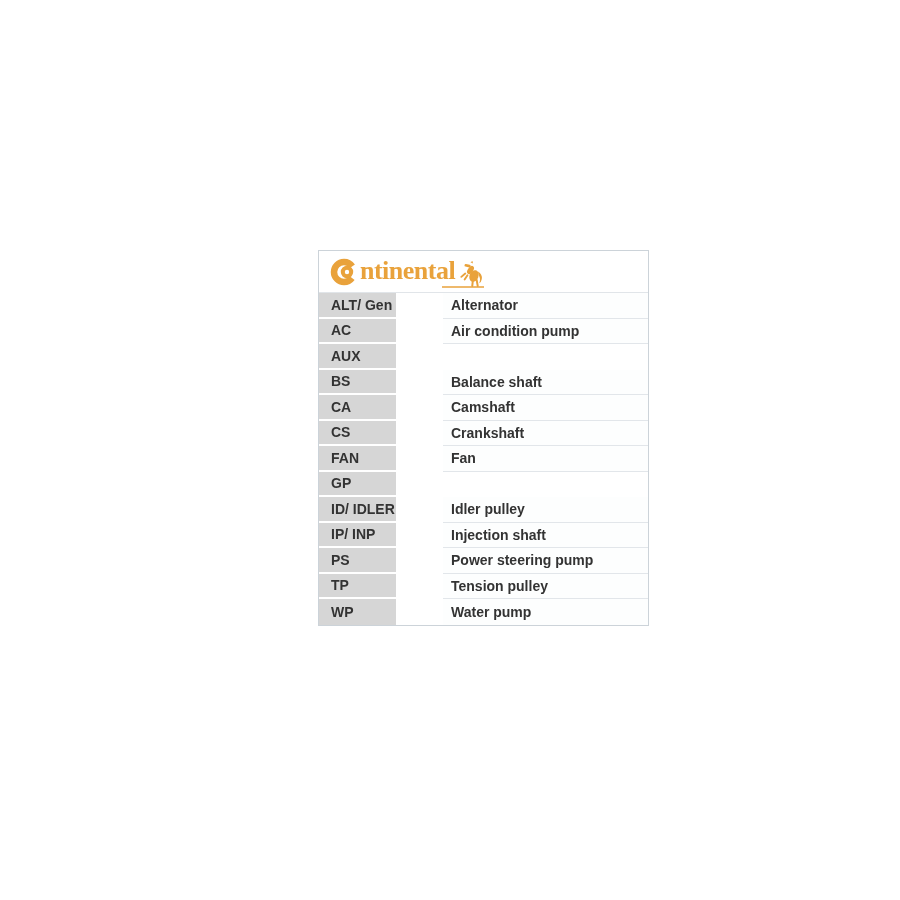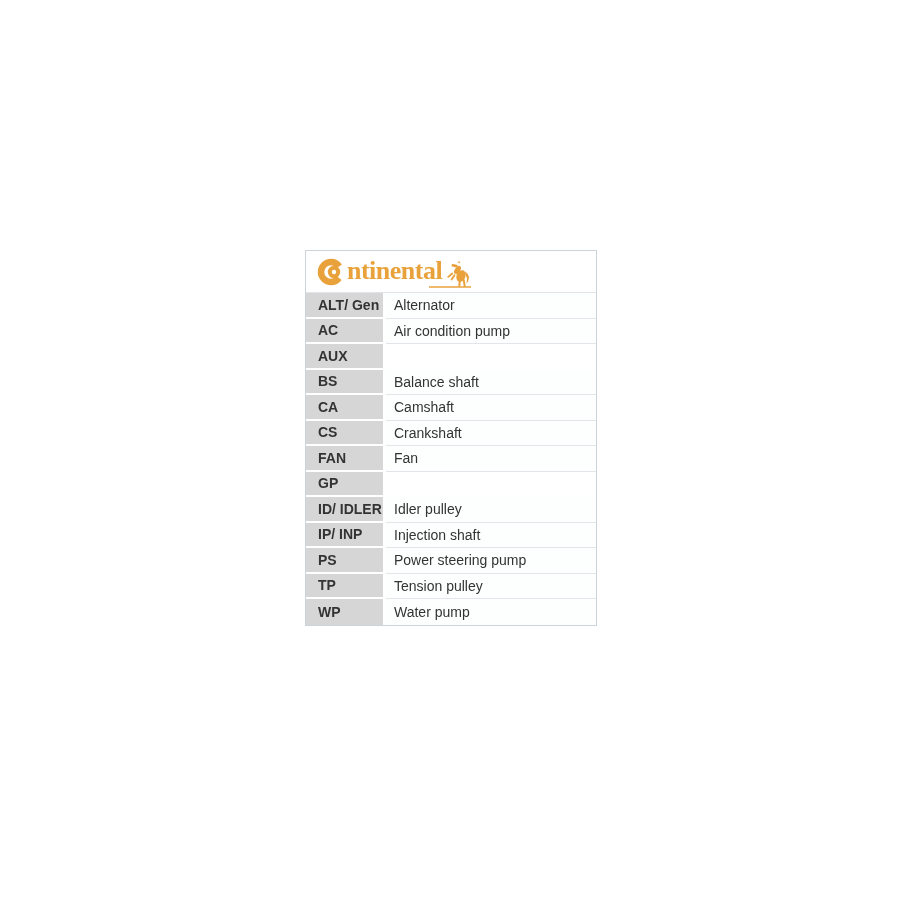--- a/index.html
+++ b/index.html
@@ -4,22 +4,22 @@
 <style>
   * { margin: 0; padding: 0; box-sizing: border-box; }
   html, body {
     width: 900px; height: 900px;
     background: #ffffff;
     font-family: "Liberation Sans", sans-serif;
     overflow: hidden;
   }
   .legend-card {
     position: absolute;
-    left: 305px; top: 250px;
-    width: 292px;
+    left: 318px; top: 250px;
+    width: 331px;
     background: #ffffff;
     border: 1px solid #ccd3d9;
   }
   .card-header {
     height: 42px;
     background: #ffffff;
     border-bottom: 1px solid #e1e5e9;
     display: flex;
     align-items: center;
     padding-left: 11px;
@@ -44,20 +44,21 @@
     display: block;
     margin-left: -14px;
     position: relative;
     top: 3px;
   }
   .rows { width: 100%; }
   .row {
     display: flex;
     height: 25.5px;
     width: 100%;
+    gap: 44px;
   }
   .abbr-cell {
     width: 77px;
     flex: 0 0 77px;
     background: #d6d6d6;
     border-bottom: 2px solid #ffffff;
     display: flex;
     align-items: center;
     padding-left: 12px;
     font-weight: 700;
@@ -67,21 +68,21 @@
   }
   .row:last-child .abbr-cell { border-bottom: none; }
   .desc-cell {
     flex: 1;
     margin-left: 3px;
     background: #fdfefe;
     border-bottom: 1px solid #e2e6ea;
     display: flex;
     align-items: center;
     padding-left: 8px;
-    font-weight: 400;
+    font-weight: 700;
     font-size: 14px;
     color: #333333;
     white-space: nowrap;
   }
   .row:last-child .desc-cell { border-bottom: none; }
 </style>
 </head>
 <body>
 
 <div class="legend-card">

